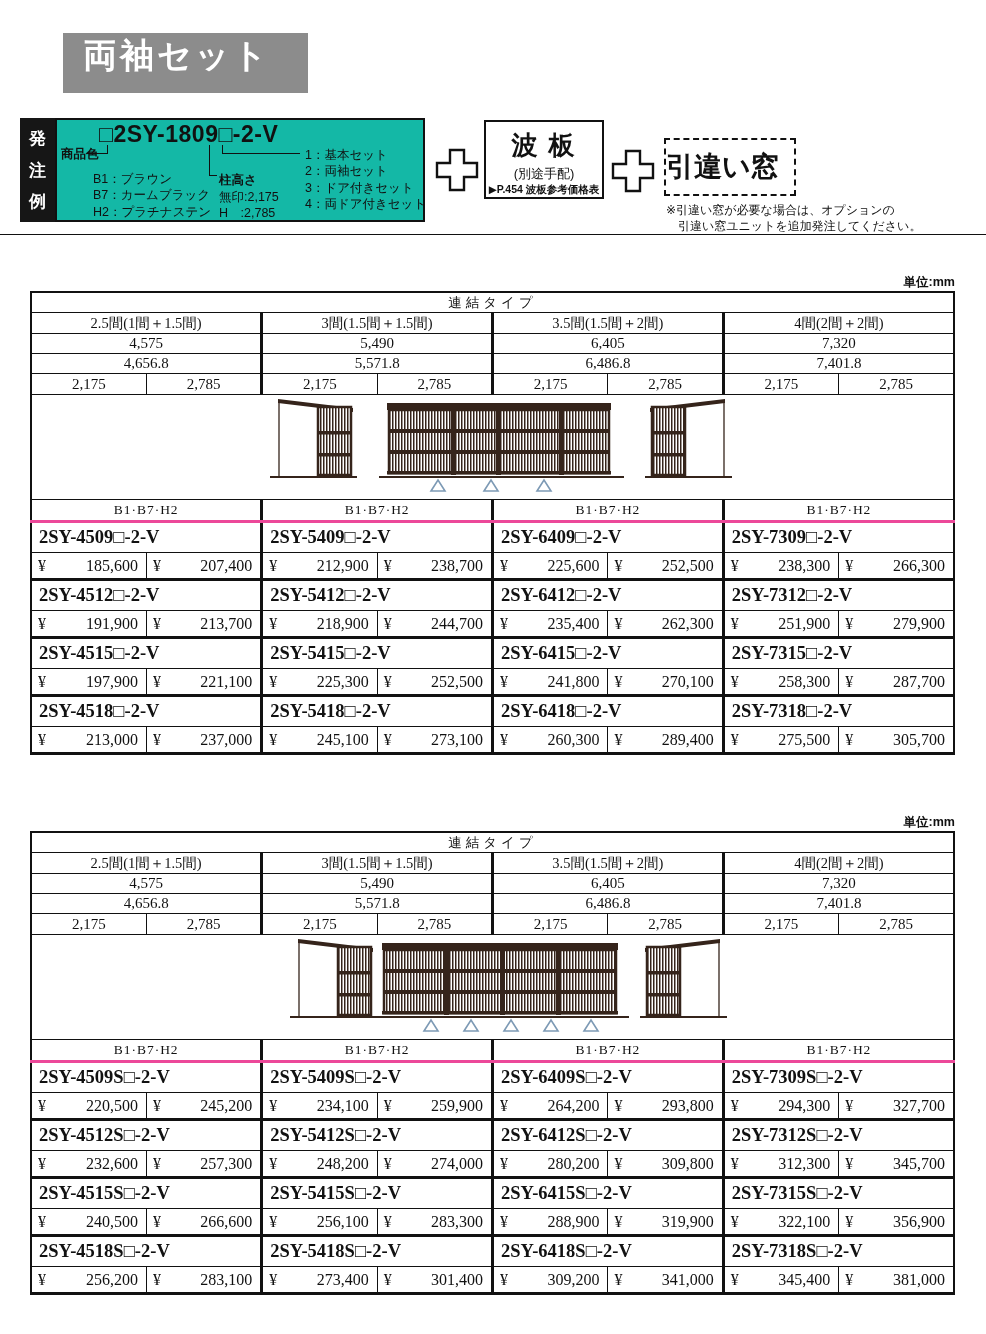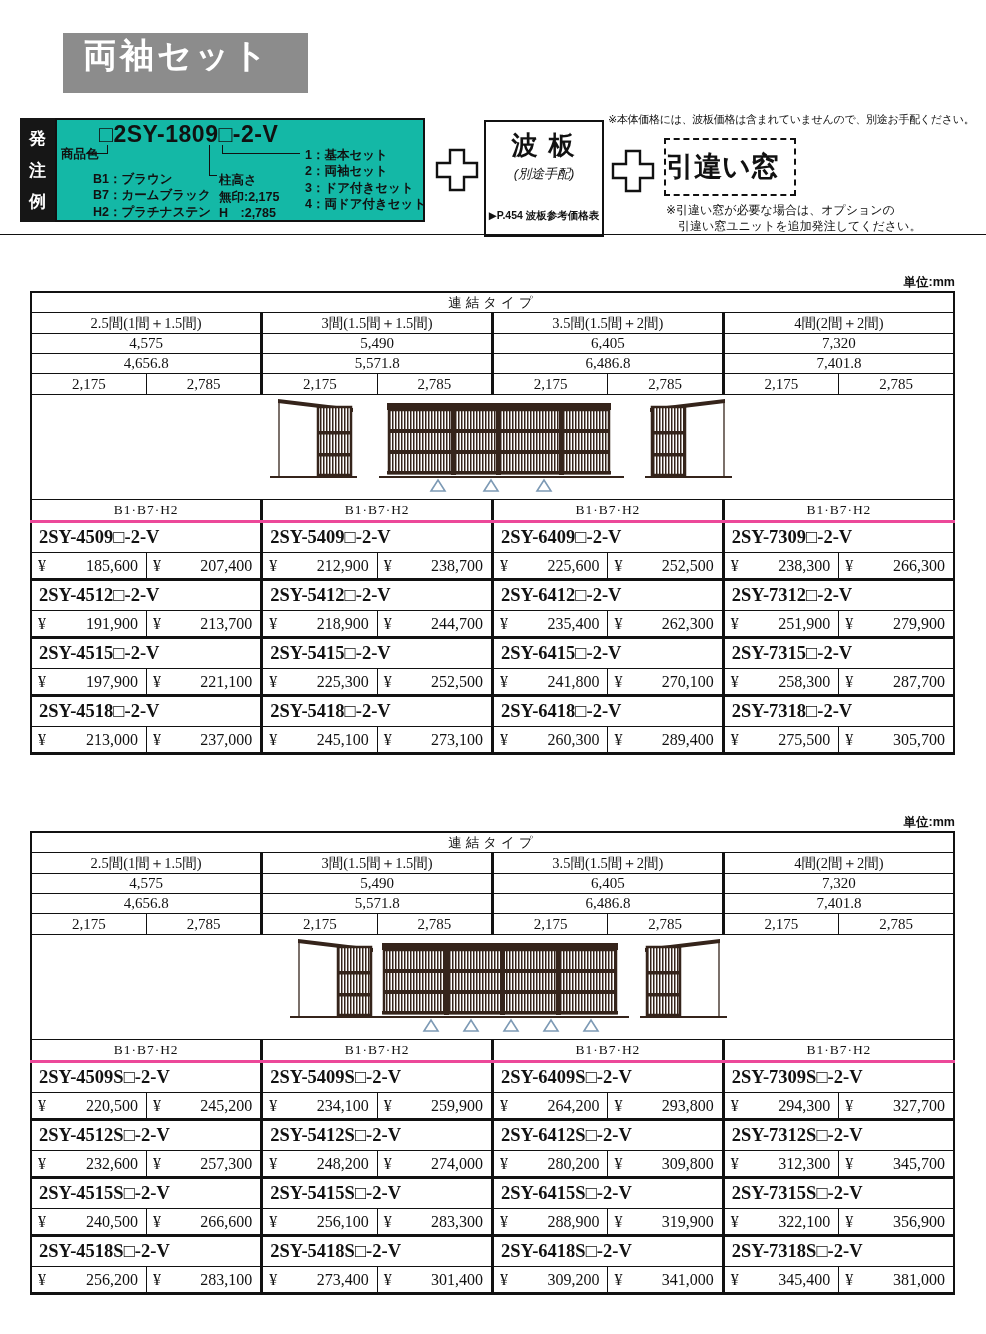--- a/index.html
+++ b/index.html
@@ -7,29 +7,29 @@
 
   
   .banner{position:absolute;left:63px;top:33px;width:245px;height:60px;background:#8c8c8c;display:flex;padding-left:20px;box-sizing:border-box;}
   .banner h1{margin:0;font-size:34px;font-weight:bold;color:#fff;letter-spacing:3px;}
 
   
   .otab{position:absolute;left:20px;top:118px;width:35px;height:104px;background:#161616;color:#fff;display:flex;flex-direction:column;align-items:center;justify-content:space-evenly;font-size:17px;font-weight:bold;}
   .obox{position:absolute;left:55px;top:118px;width:370px;height:104px;border:2px solid #111;box-sizing:border-box;background:#14b8a6;}
   .ocode{position:absolute;left:42px;top:1px;font-size:23px;font-weight:bold;letter-spacing:.5px;white-space:nowrap;}
   .olbl{position:absolute;font-size:12.5px;font-weight:bold;white-space:nowrap;}
-  .olist{position:absolute;font-size:12.5px;font-weight:bold;white-space:nowrap;}
+  .olist{position:absolute;font-size:12.5px;font-weight:normal;white-space:nowrap;}
   .olist div{height:16.3px;line-height:16.3px;}
   .oline{position:absolute;border:0 solid #111;}
 
   
   .plus{position:absolute;width:44px;height:44px;}
-  .nbox{position:absolute;left:484px;top:120px;width:120px;height:117px;border:2px solid #111;box-sizing:border-box;display:flex;flex-direction:column;align-items:center;}
+  .nbox{position:absolute;left:484px;top:120px;width:120px;height:79px;border:2px solid #111;box-sizing:border-box;display:flex;flex-direction:column;align-items:center;}
   .nbox .nt{font-size:26px;font-weight:bold;margin-top:6px;letter-spacing:2px;}
-  .nbox .ns{font-size:13px;margin-top:2px;font-style:italic;}
+  .nbox .ns{font-size:13px;margin-top:2px;}
   .nbox .nr{font-size:10.5px;font-weight:bold;margin-top:auto;margin-bottom:12px;white-space:nowrap;}
   .wbox{position:absolute;left:664px;top:138px;width:132px;height:58px;border:2px dashed #111;box-sizing:border-box;display:flex;align-items:center;}
   .wbox .wt{font-size:28px;font-weight:bold;white-space:nowrap;}
   .note-top{position:absolute;left:608px;top:112px;width:378px;font-size:11px;white-space:nowrap;letter-spacing:-.3px;}
   .note-bot{position:absolute;left:666px;top:203px;font-size:12px;line-height:15.5px;white-space:nowrap;}
   .note-bot .ind{padding-left:12px;}
 
   .rule{position:absolute;left:0;top:234px;width:986px;height:0;border-top:1.8px solid #111;}
   .unit{position:absolute;width:125px;text-align:right;font-size:12.5px;font-weight:bold;}
   .unit.u1{left:830px;top:274px;} .unit.u2{left:830px;top:814px;}
@@ -97,21 +97,20 @@
     <div class="nt">波 板</div>
     <div class="ns">(別途手配)</div>
     <div class="nr">▶P.454 波板参考価格表</div>
   </div>
   <svg class="plus" style="left:611px;top:149px;" viewBox="0 0 44 44">
     <path d="M15 2 H29 V15 H42 V29 H29 V42 H15 V29 H2 V15 H15 Z" fill="#fff" stroke="#111" stroke-width="2.4"></path>
   </svg>
   <div class="wbox">
     <div class="wt">引違い窓</div>
   </div>
-  <div class="note-top">※本体価格には、波板価格は含まれていませんので、別途お手配ください。</div>
   <div class="note-bot">
     <div>※引違い窓が必要な場合は、オプションの</div>
     <div class="ind">引違い窓ユニットを追加発注してください。</div>
   </div>
 
   <div class="rule"></div>
 
   <div class="unit u1">単位:mm</div>
   <div class="twrap t1">
   <table class="pt">

